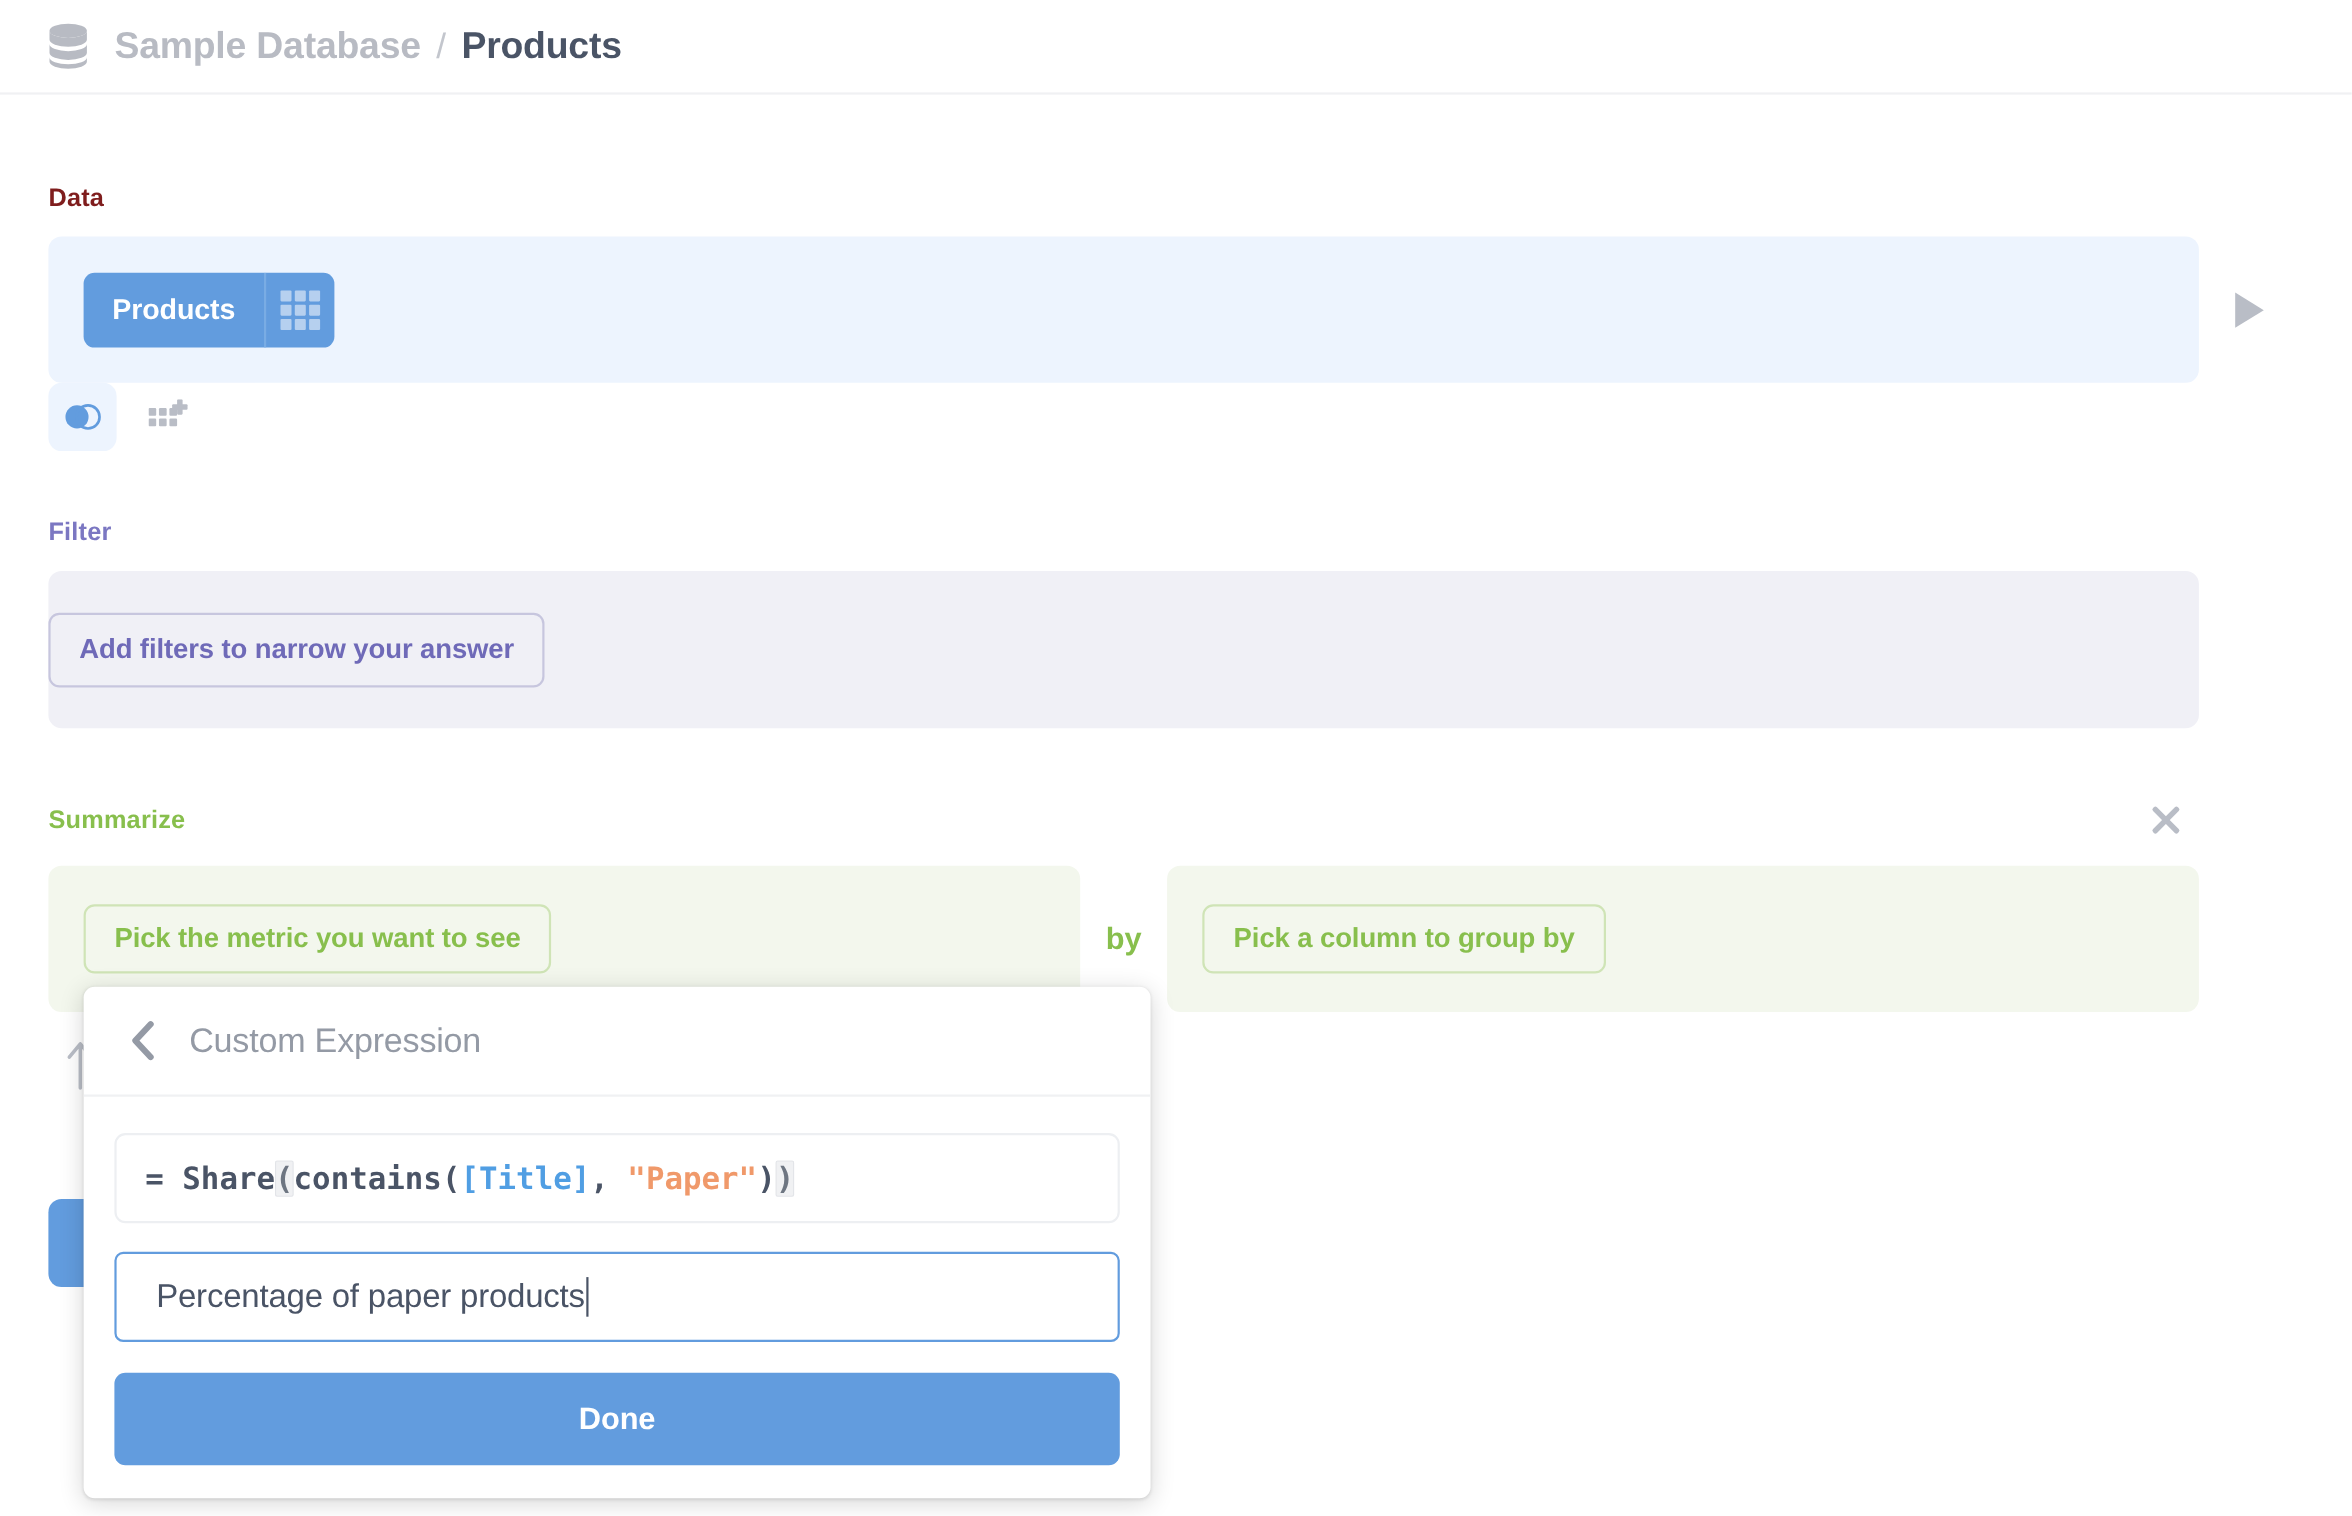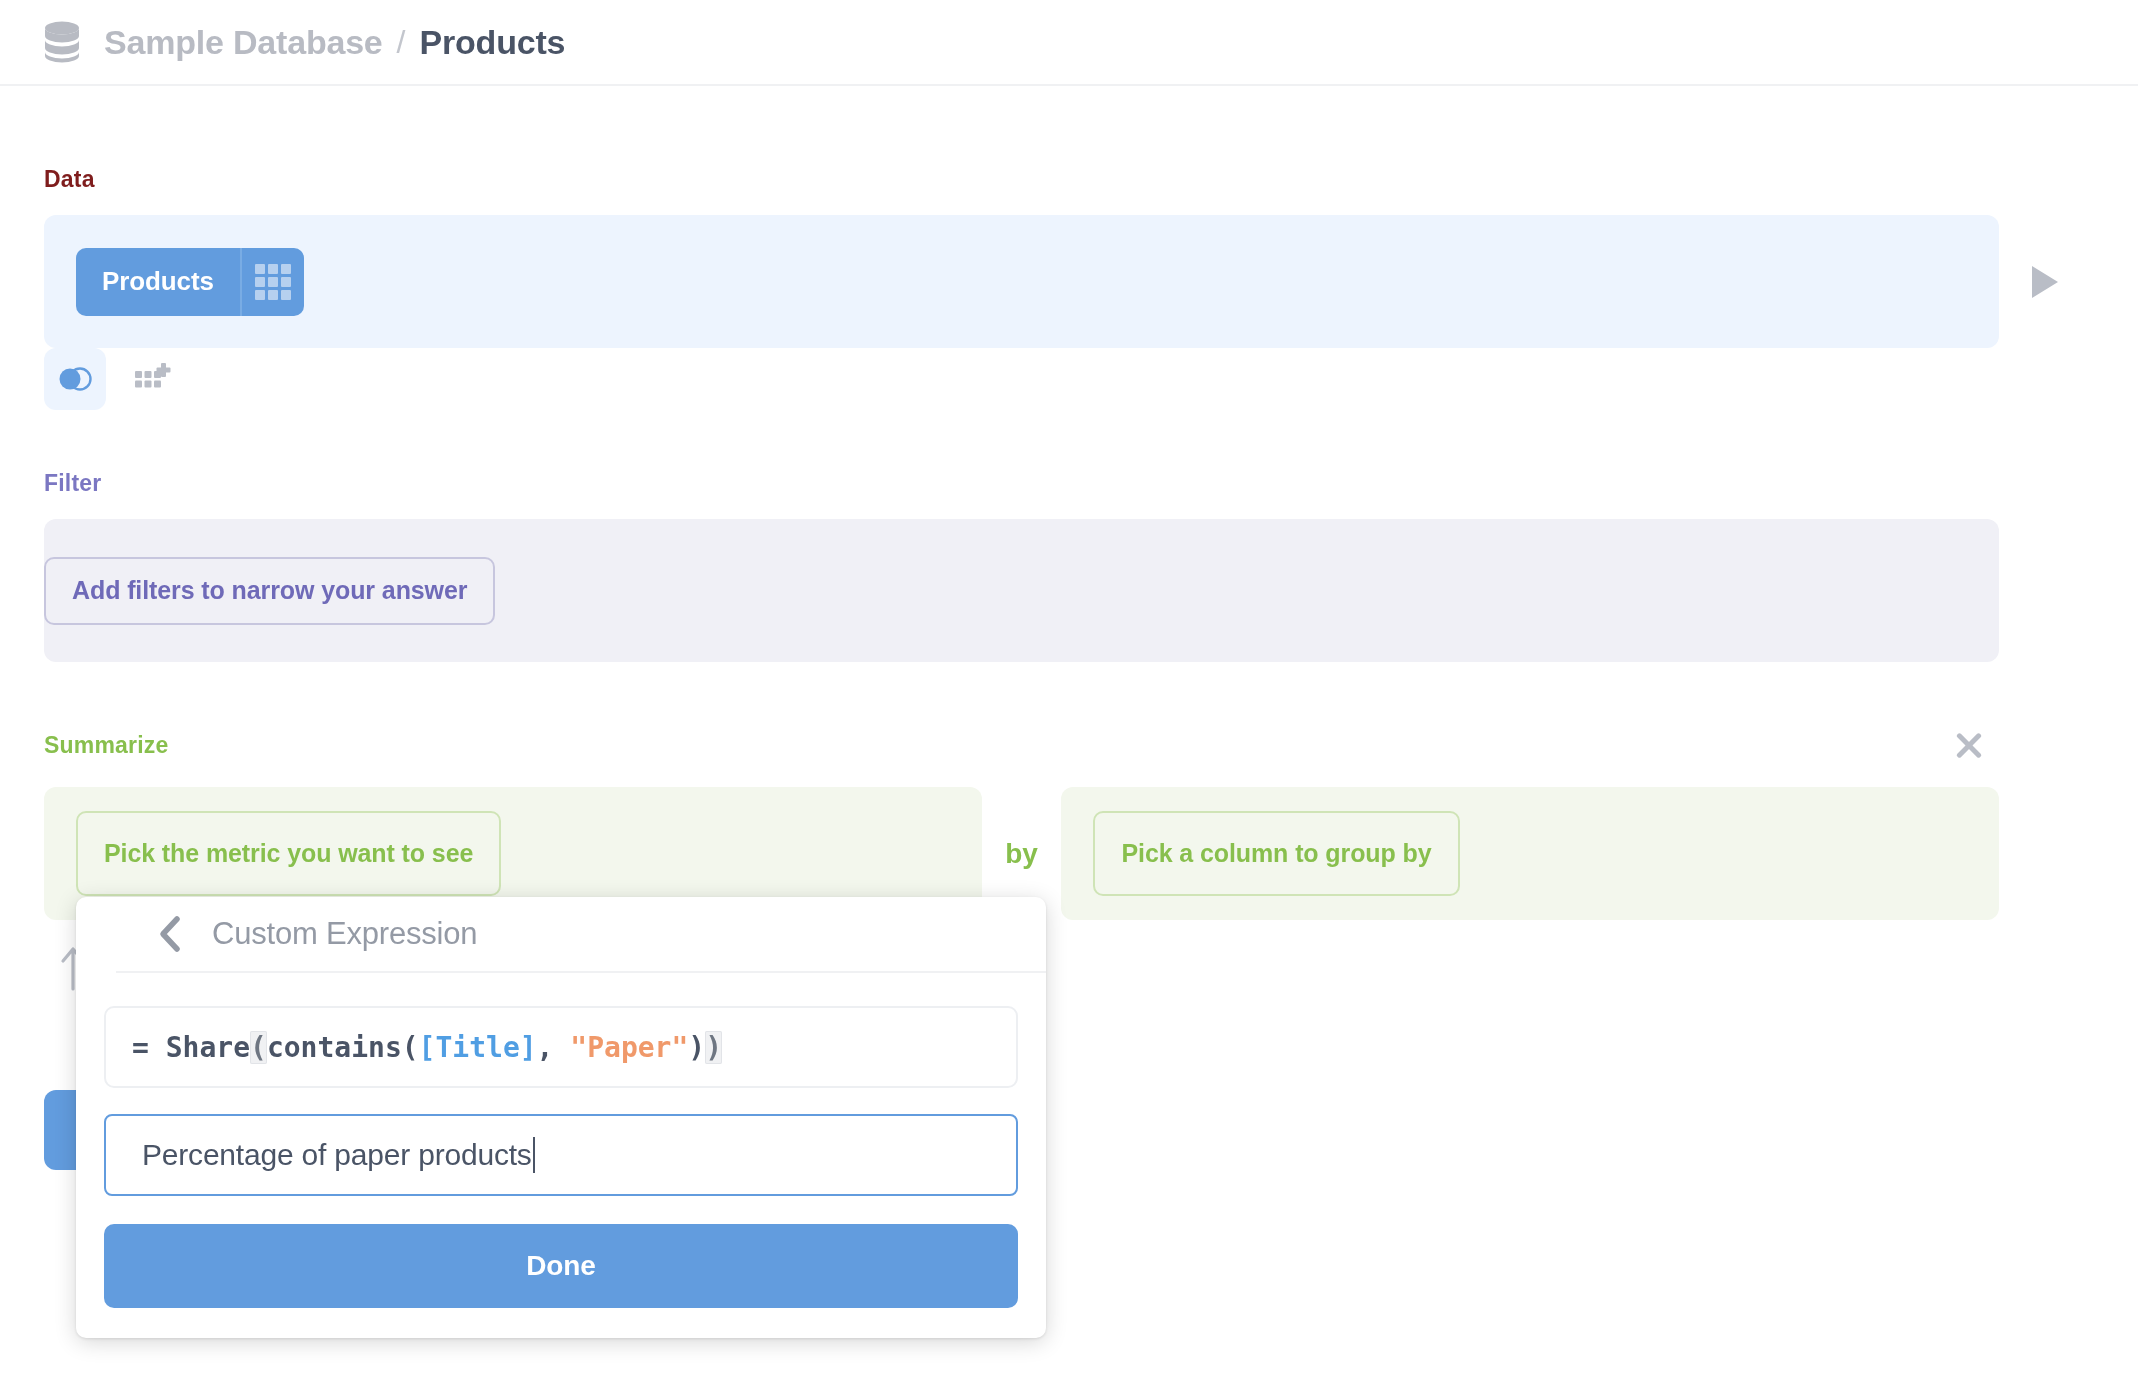--- a/index.html
+++ b/index.html
@@ -197,21 +197,21 @@
     align-items: center;
     justify-content: center;
     font-size: 28px;
     font-weight: 700;
     color: #88BF4D;
   }
   .green-pill {
     box-sizing: border-box;
     border: 2px solid #CFE4B6;
     border-radius: 10px;
-    height: 85px;
+    height: 63px;
     display: flex;
     align-items: center;
     padding: 0 26px;
     font-size: 25px;
     font-weight: 700;
     color: #88BF4D;
     cursor: pointer;
     letter-spacing: -0.1px;
     background: transparent;
   }
@@ -246,27 +246,26 @@
     position: absolute;
     left: 76px;
     top: 897px;
     width: 970px;
     background: #ffffff;
     border-radius: 10px;
     box-shadow: 0 4px 22px rgba(0,0,0,0.16), 0 1px 3px rgba(0,0,0,0.10);
     overflow: hidden;
   }
   .pop-header {
-    height: 76px;
+    height: 100px;
     display: flex;
     align-items: center;
     padding-left: 38px;
     border-bottom: 2px solid #F0F1F3;
     box-sizing: border-box;
-    margin-left: 40px;
   }
   .back-chevron {
     width: 32px; height: 40px;
     margin-right: 26px;
     cursor: pointer;
     flex: none;
   }
   .pop-title {
     font-size: 31px;
     font-weight: 400;

